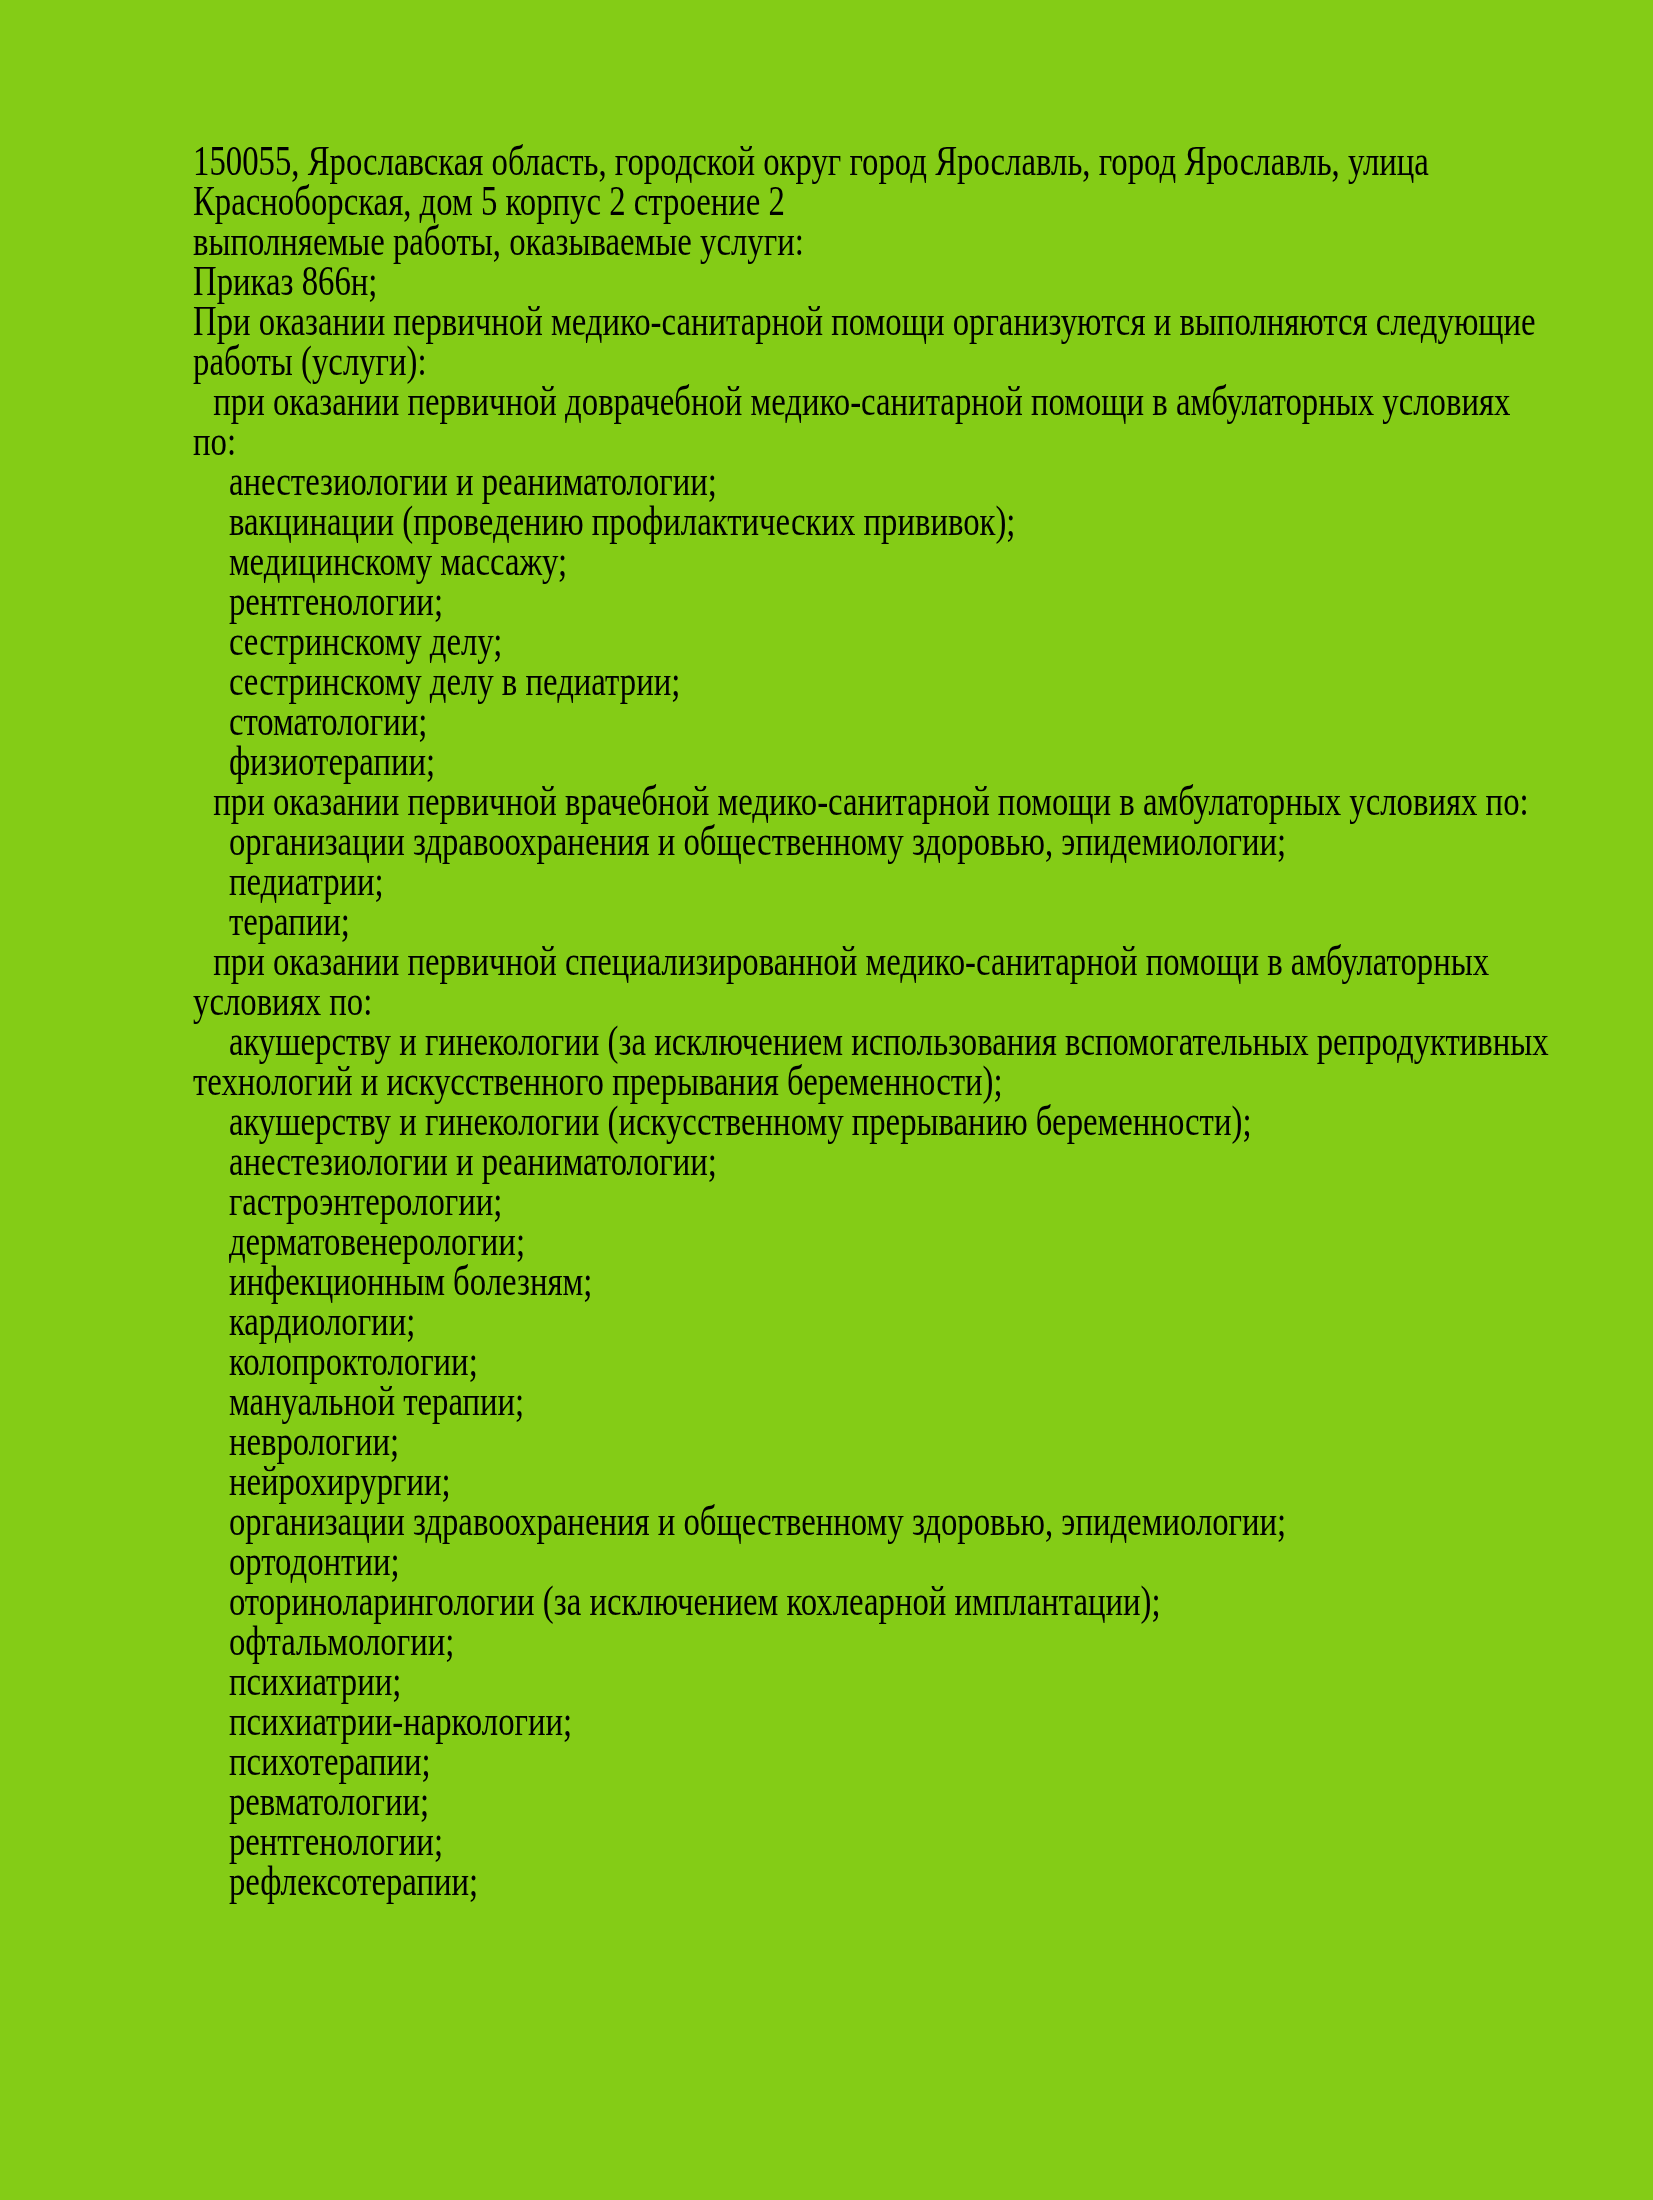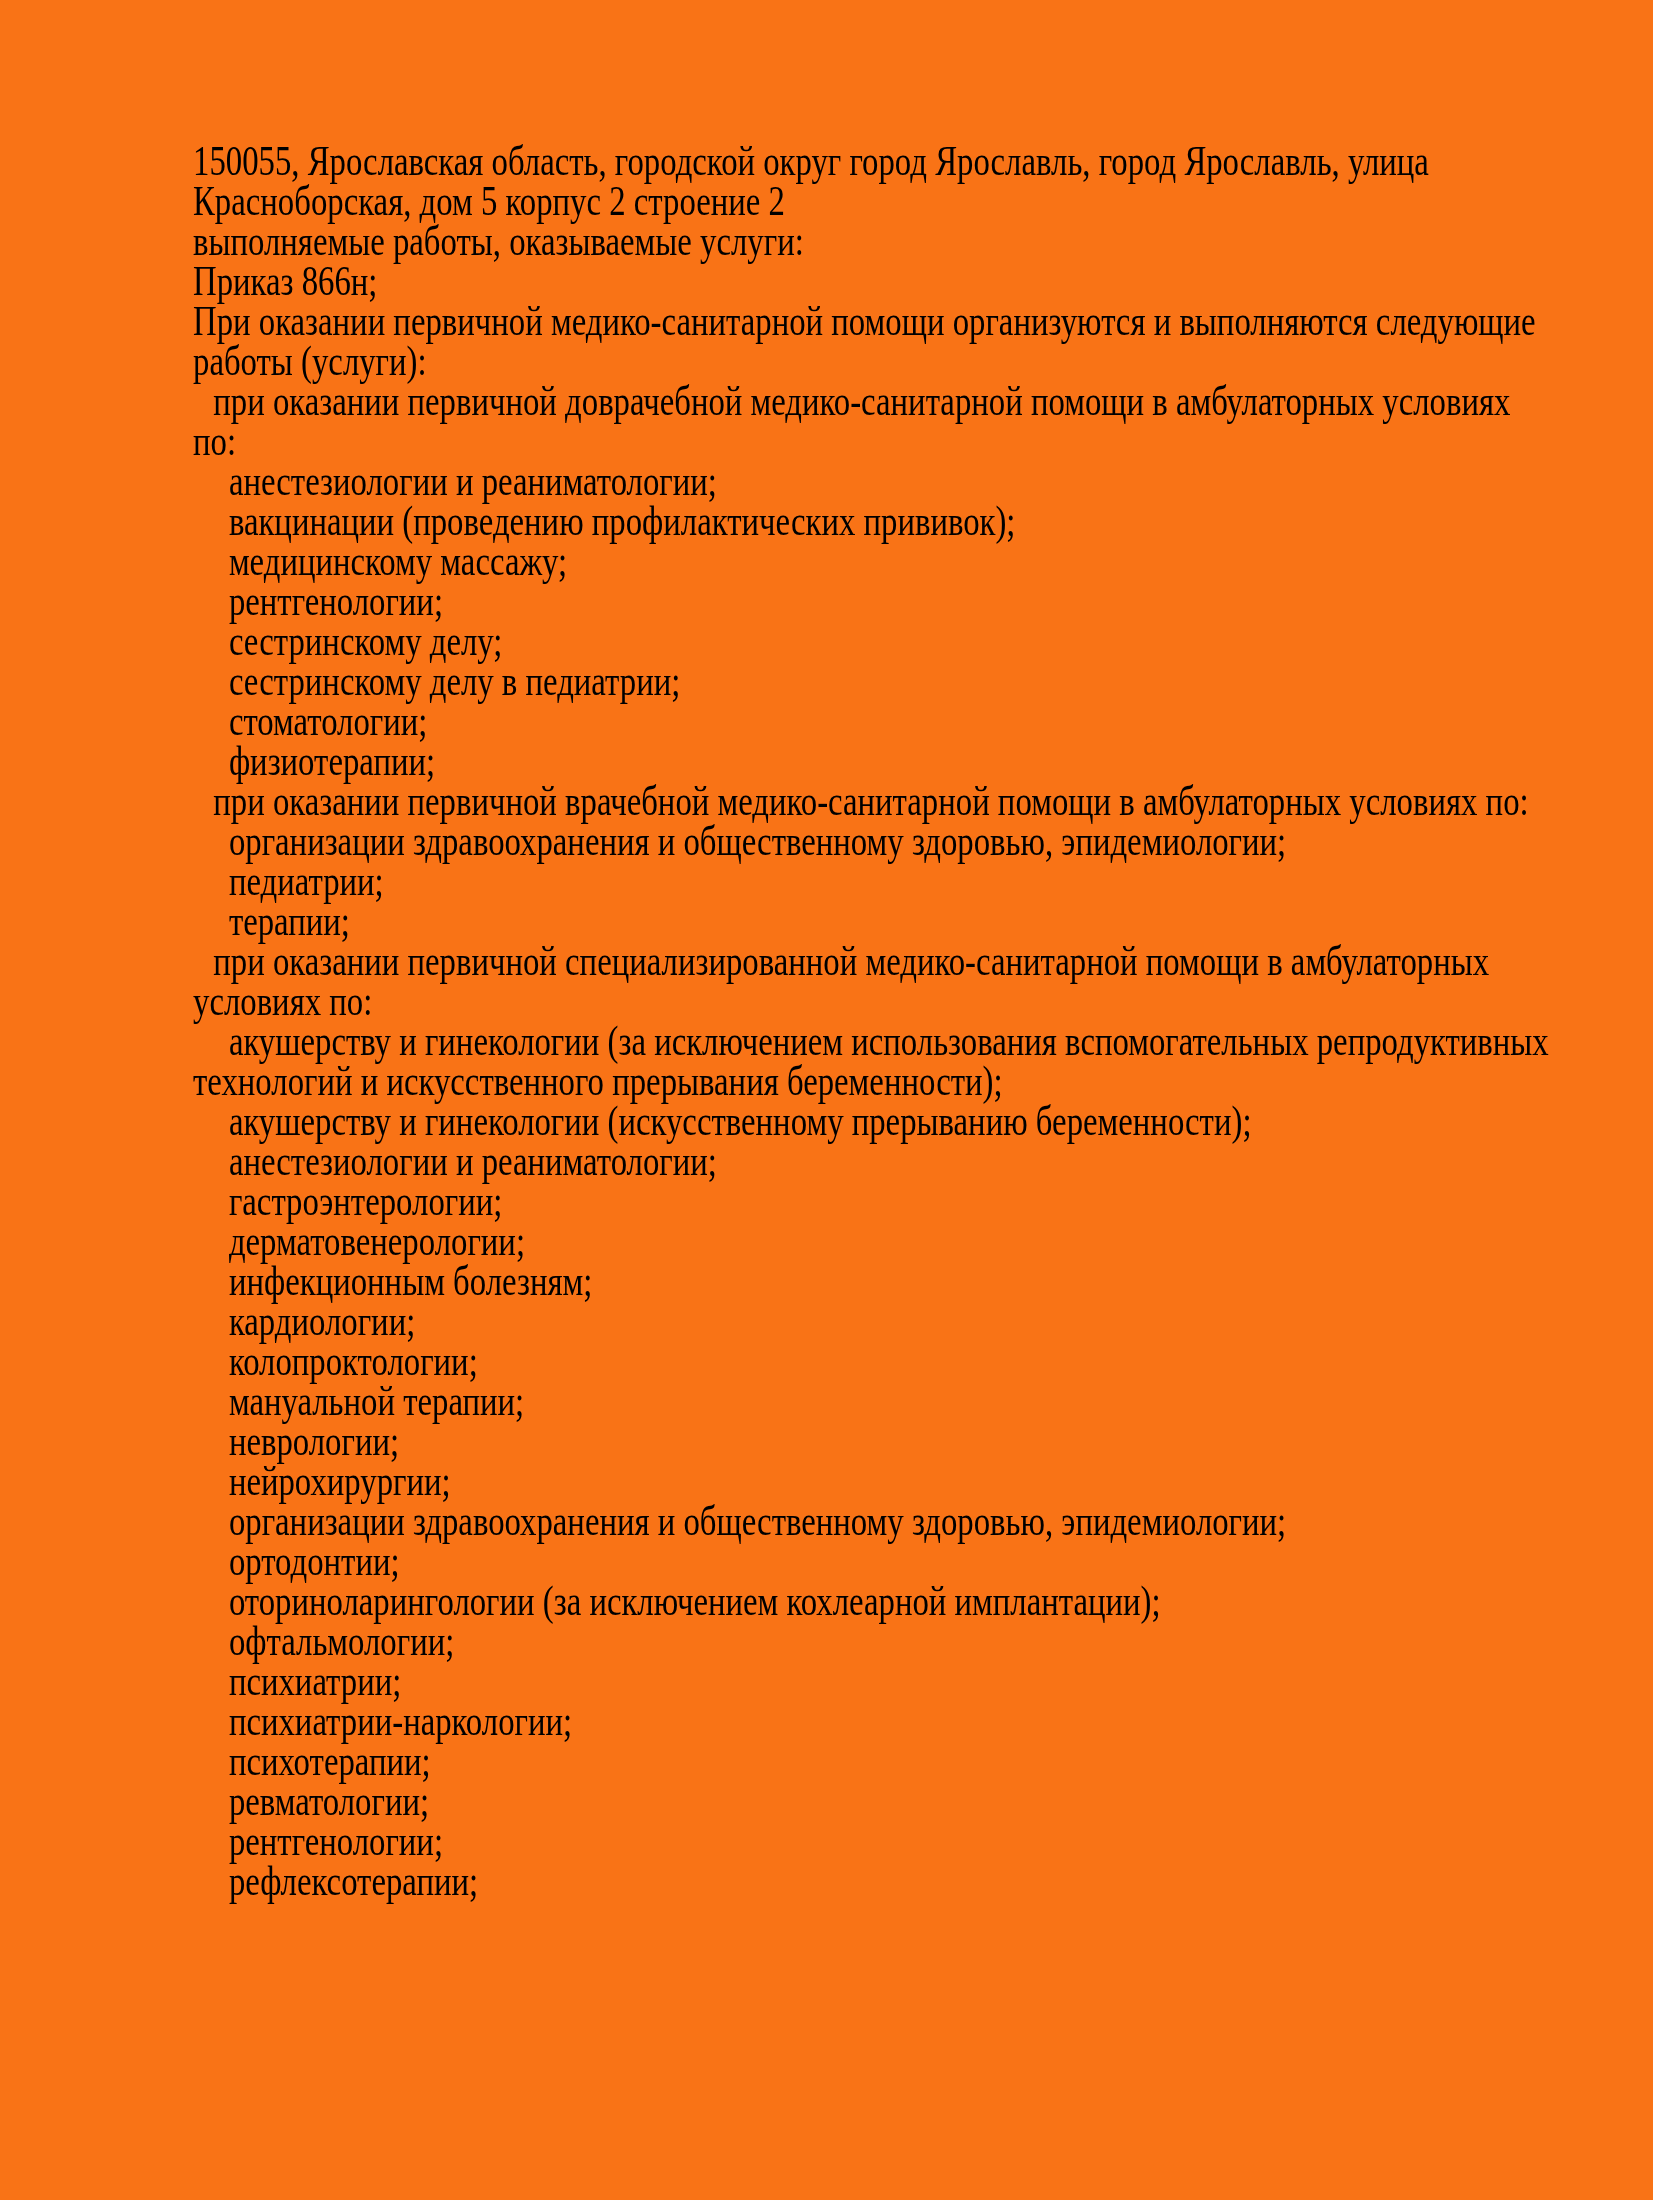--- a/index.html
+++ b/index.html
@@ -10,21 +10,21 @@
   body {
     width: 1653px;
     height: 2200px;
     position: relative;
     overflow: hidden;
     font-family: "Liberation Serif", "DejaVu Serif", serif;
   }
   .page {
     position: absolute;
     inset: 0;
-    background: #f97316;
+    background: #84cc16;
   }
   
   .doc {
     position: absolute;
     left: 193px;
     top: 141px;
     width: 1870px; 
     font-size: 42px;
     line-height: 40px;
     color: #000000;

